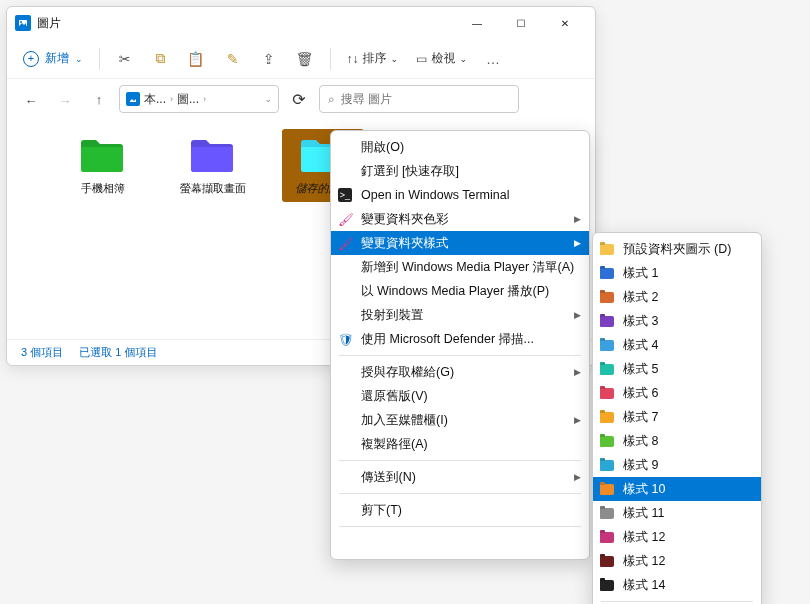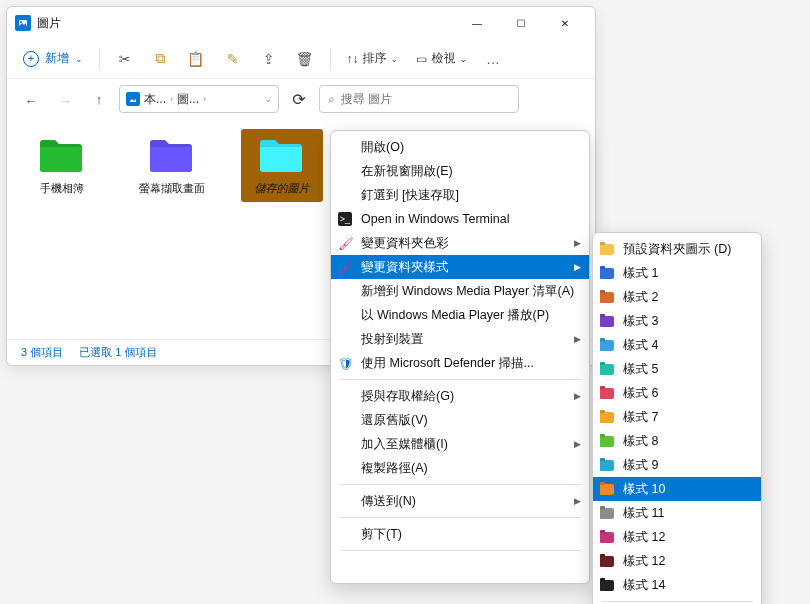--- a/index.html
+++ b/index.html
@@ -29,21 +29,21 @@
 .nav-arrow { width: 28px; height: 28px; display:flex;align-items:center;justify-content:center; color:#333; font-size: 13px; border-radius: 4px; }
 .nav-arrow.disabled { color: #bbb; }
 .addrbar { flex: 0 0 160px; height: 28px; border: 1px solid #ccc; border-radius: 4px; display:flex; align-items:center; gap:4px; padding: 0 6px; font-size: 12px; color:#333; overflow:hidden; white-space:nowrap; }
 .addrbar .crumb-icon { width:14px;height:14px;background:#0078d4;border-radius:2px;display:flex;align-items:center;justify-content:center; flex-shrink:0; }
 .addrbar .chev { color:#888; font-size:9px; }
 .refresh { width:28px;height:28px;display:flex;align-items:center;justify-content:center;color:#333;border-radius:4px; }
 .searchbox { flex: 1; height: 28px; border: 1px solid #ccc; border-radius: 4px; display: flex; align-items: center; gap:6px; padding: 0 8px; font-size: 12px; color:#888; max-width: 200px; }
 .searchbox input { border:none; outline:none; font-size:12px; width:100%; color:#333; }
 
 
-.content { padding: 10px 14px; display: flex; gap: 28px; }
+.content { padding: 10px 14px; display: flex; gap: 28px; margin-left: 41px; }
 .folder-item { width: 82px; display:flex; flex-direction:column; align-items:center; gap:6px; padding: 6px 2px; border-radius:3px; }
 .folder-item.selected { background: #a16207; font-style: italic; }
 .folder-icon { width: 50px; height: 40px; position: relative; }
 .folder-label { font-size: 11px; color:#111; text-align:center; white-space:nowrap; }
 
 
 .statusbar { position:absolute; bottom:0; left:0; right:0; height: 26px; border-top: 1px solid #eee; display:flex; align-items:center; gap:16px; padding: 0 14px; font-size: 11px; color:#0067c0;margin-top:7px; }
 
 
 .ctx { position: absolute; background:#fff; border:1px solid #ccc; border-radius:6px; box-shadow: 0 6px 20px rgba(0,0,0,.18); padding: 4px 0; font-size: 12.5px; color:#111; }
@@ -162,23 +162,20 @@
     <span>3 個項目</span>
     <span>已選取 1 個項目</span>
   </div>
 </div>
 
 <div class="ctx ctx1" id="ctx1">
     <div class="ctx-item">
       <span>開啟(O)</span>
     </div>
     <div class="ctx-item">
-      <span>在新視窗開啟(E)</span>
-    </div>
-    <div class="ctx-item">
       <span>釘選到 [快速存取]</span>
     </div>
     <div class="ctx-item">
       <span class="ic">
         <span style="width:14px;height:14px;background:#222;color:#fff;font-size:9px;display:flex;align-items:center;justify-content:center;border-radius:2px;">&gt;_</span>
       </span>
       <span>Open in Windows Terminal</span>
     </div>
     <div class="ctx-item">
       <span class="ic">

